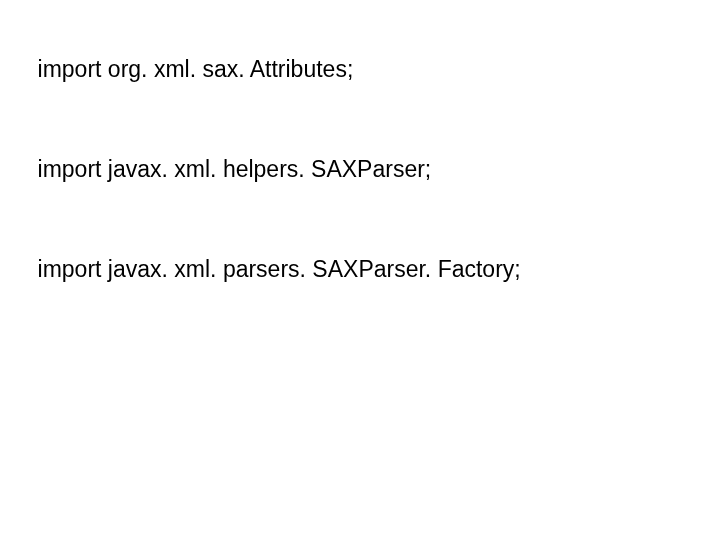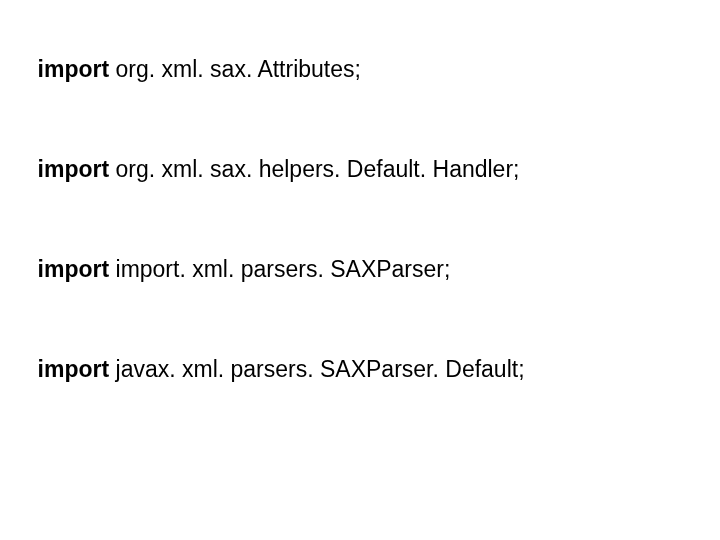--- a/index.html
+++ b/index.html
@@ -8,36 +8,33 @@
     font-family: Arial, Helvetica, sans-serif;
     font-size: 23px;
     line-height: 1.45;
     color: #000;
     background: #fff;
     width: 720px;
     height: 540px;
     box-sizing: border-box;
   }
   .line { white-space: pre; }
-  .bold { font-weight: bold; }
+  .bold { font-weight: normal; }
 </style>
 </head>
 <body>
 
 <div>
 
   <div class="line">
     <span class="bold">import</span><span> org. xml. sax. Attributes;</span>
   </div>
   <div class="line">
-    <span class="bold">import</span><span> org. xml. sax. helpers. Default. Handler;</span>
+    <span class="bold">import</span><span> javax. xml. helpers. SAXParser;</span>
   </div>
   <div class="line">
-    <span class="bold">import</span><span> import. xml. parsers. SAXParser;</span>
-  </div>
-  <div class="line">
-    <span class="bold">import</span><span> javax. xml. parsers. SAXParser. Default;</span>
+    <span class="bold">import</span><span> javax. xml. parsers. SAXParser. Factory;</span>
   </div>
   <div class="line">
     
   </div>
 
 </div>
 
 </body></html>

